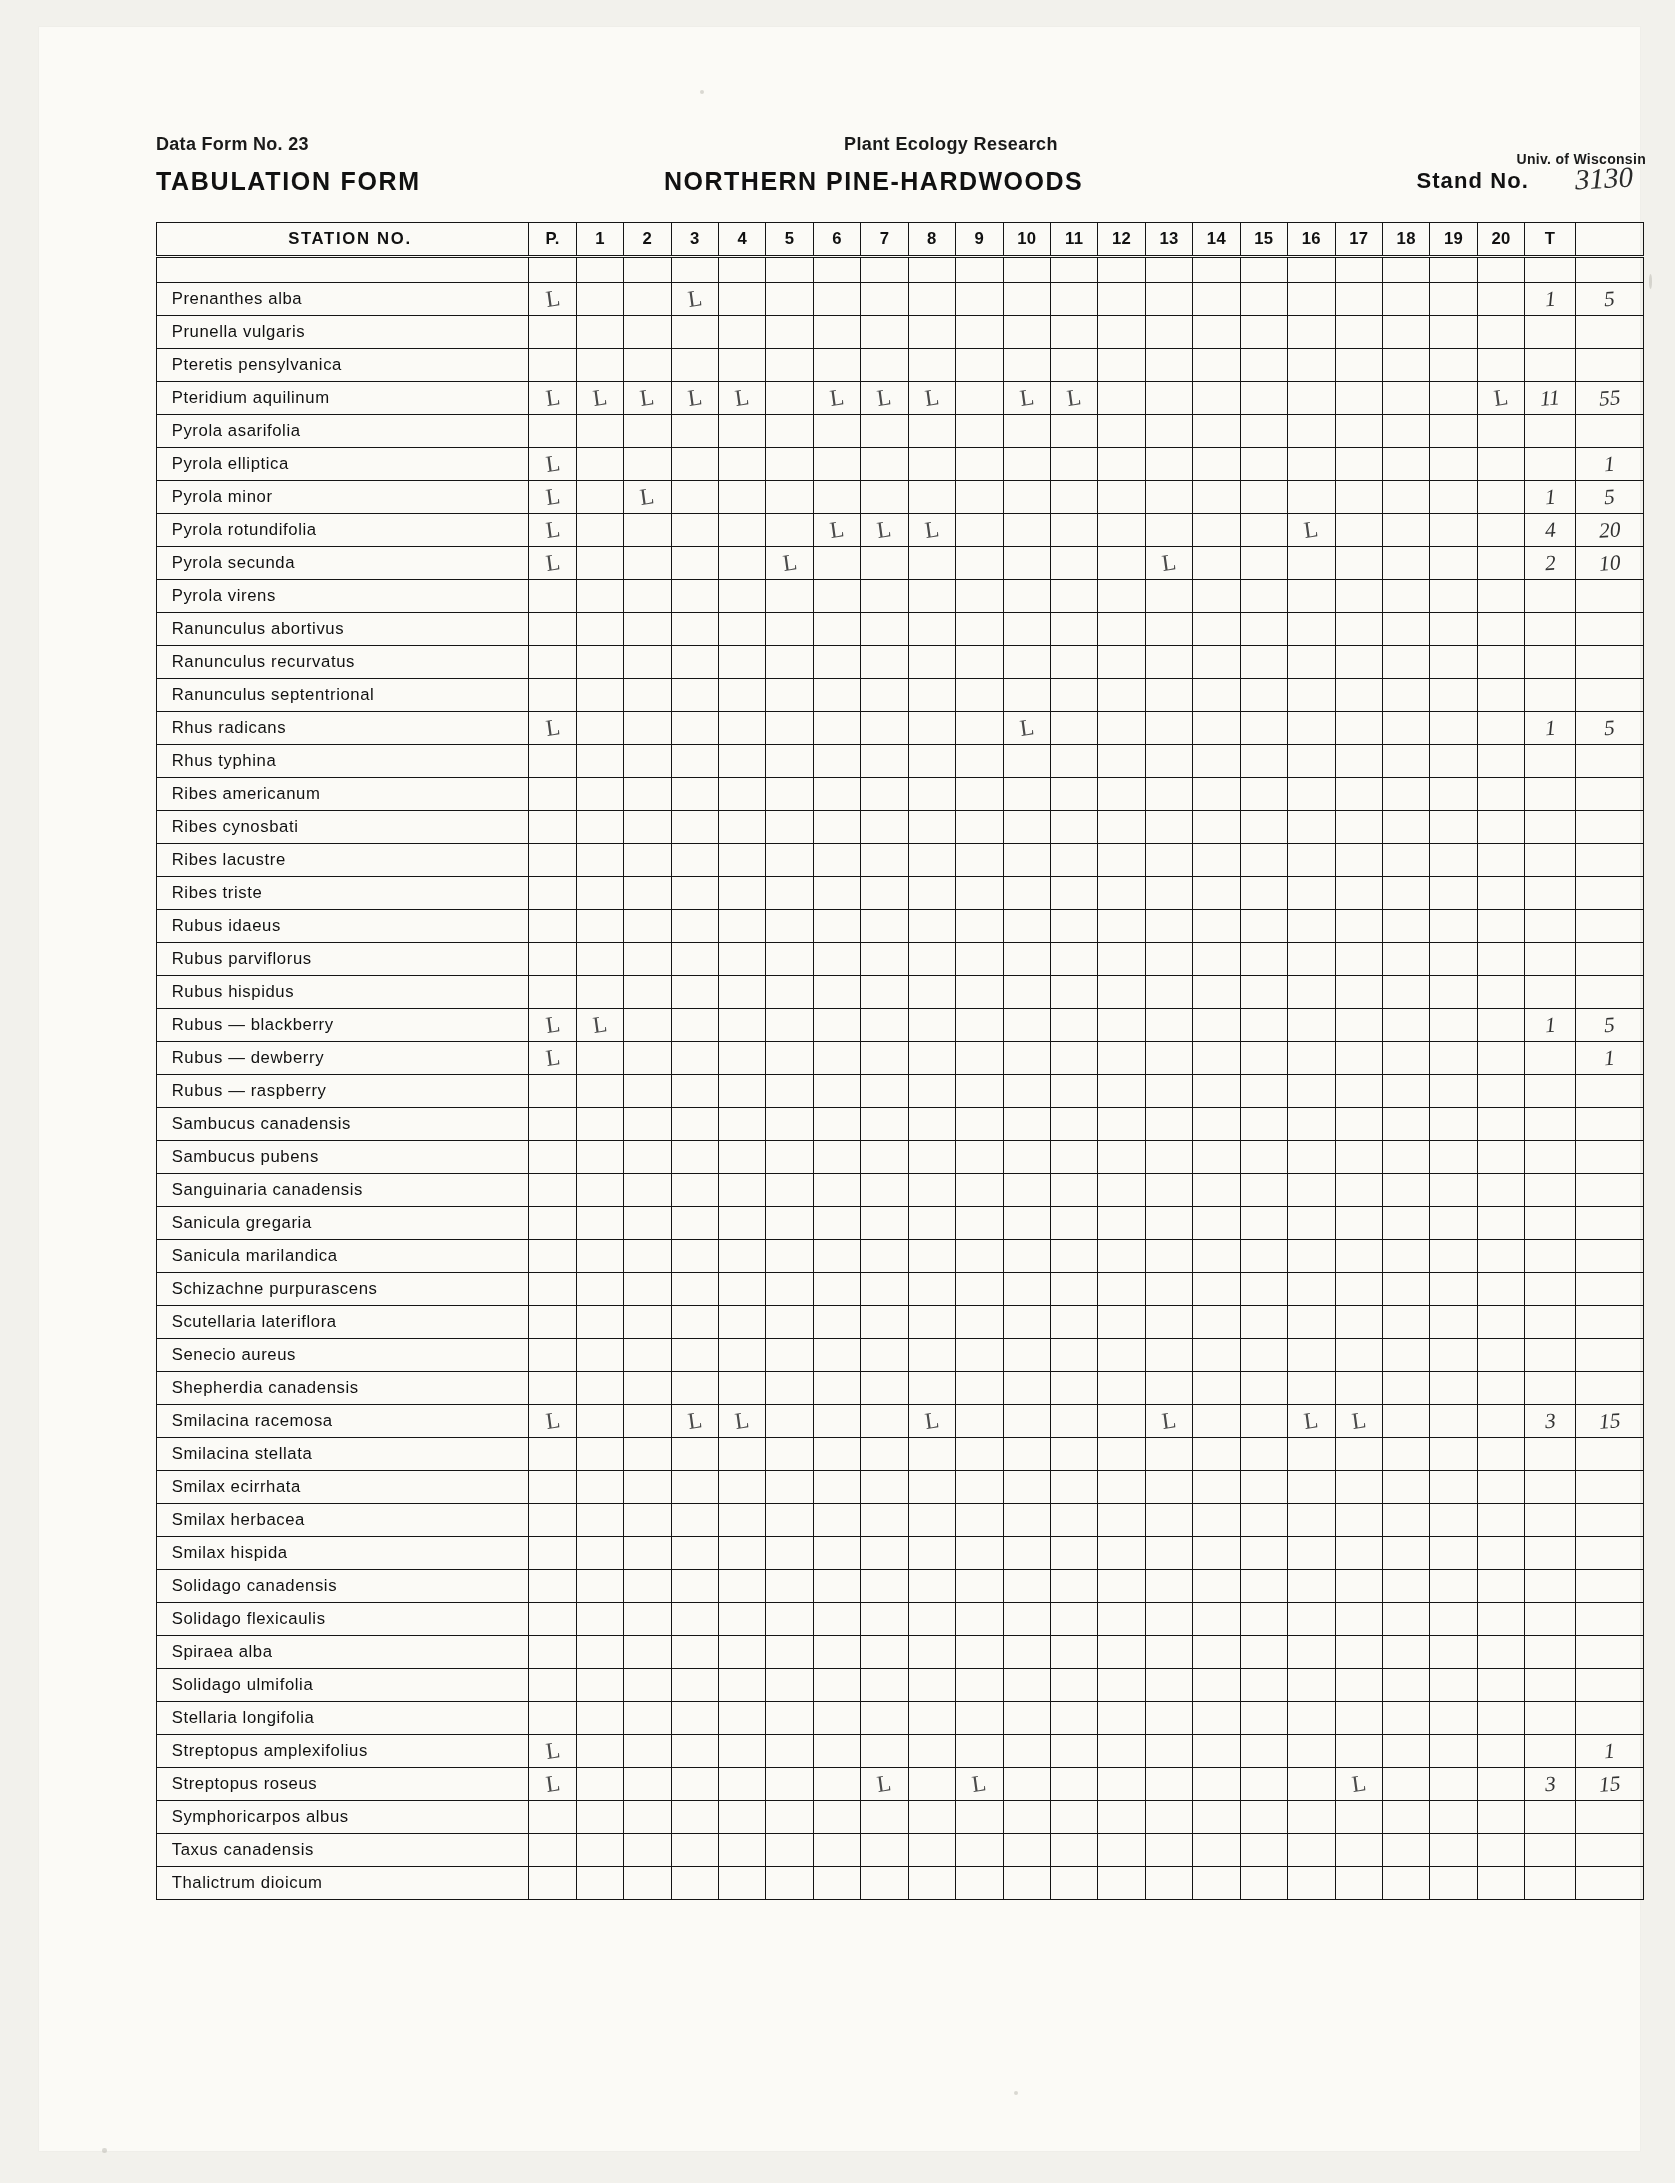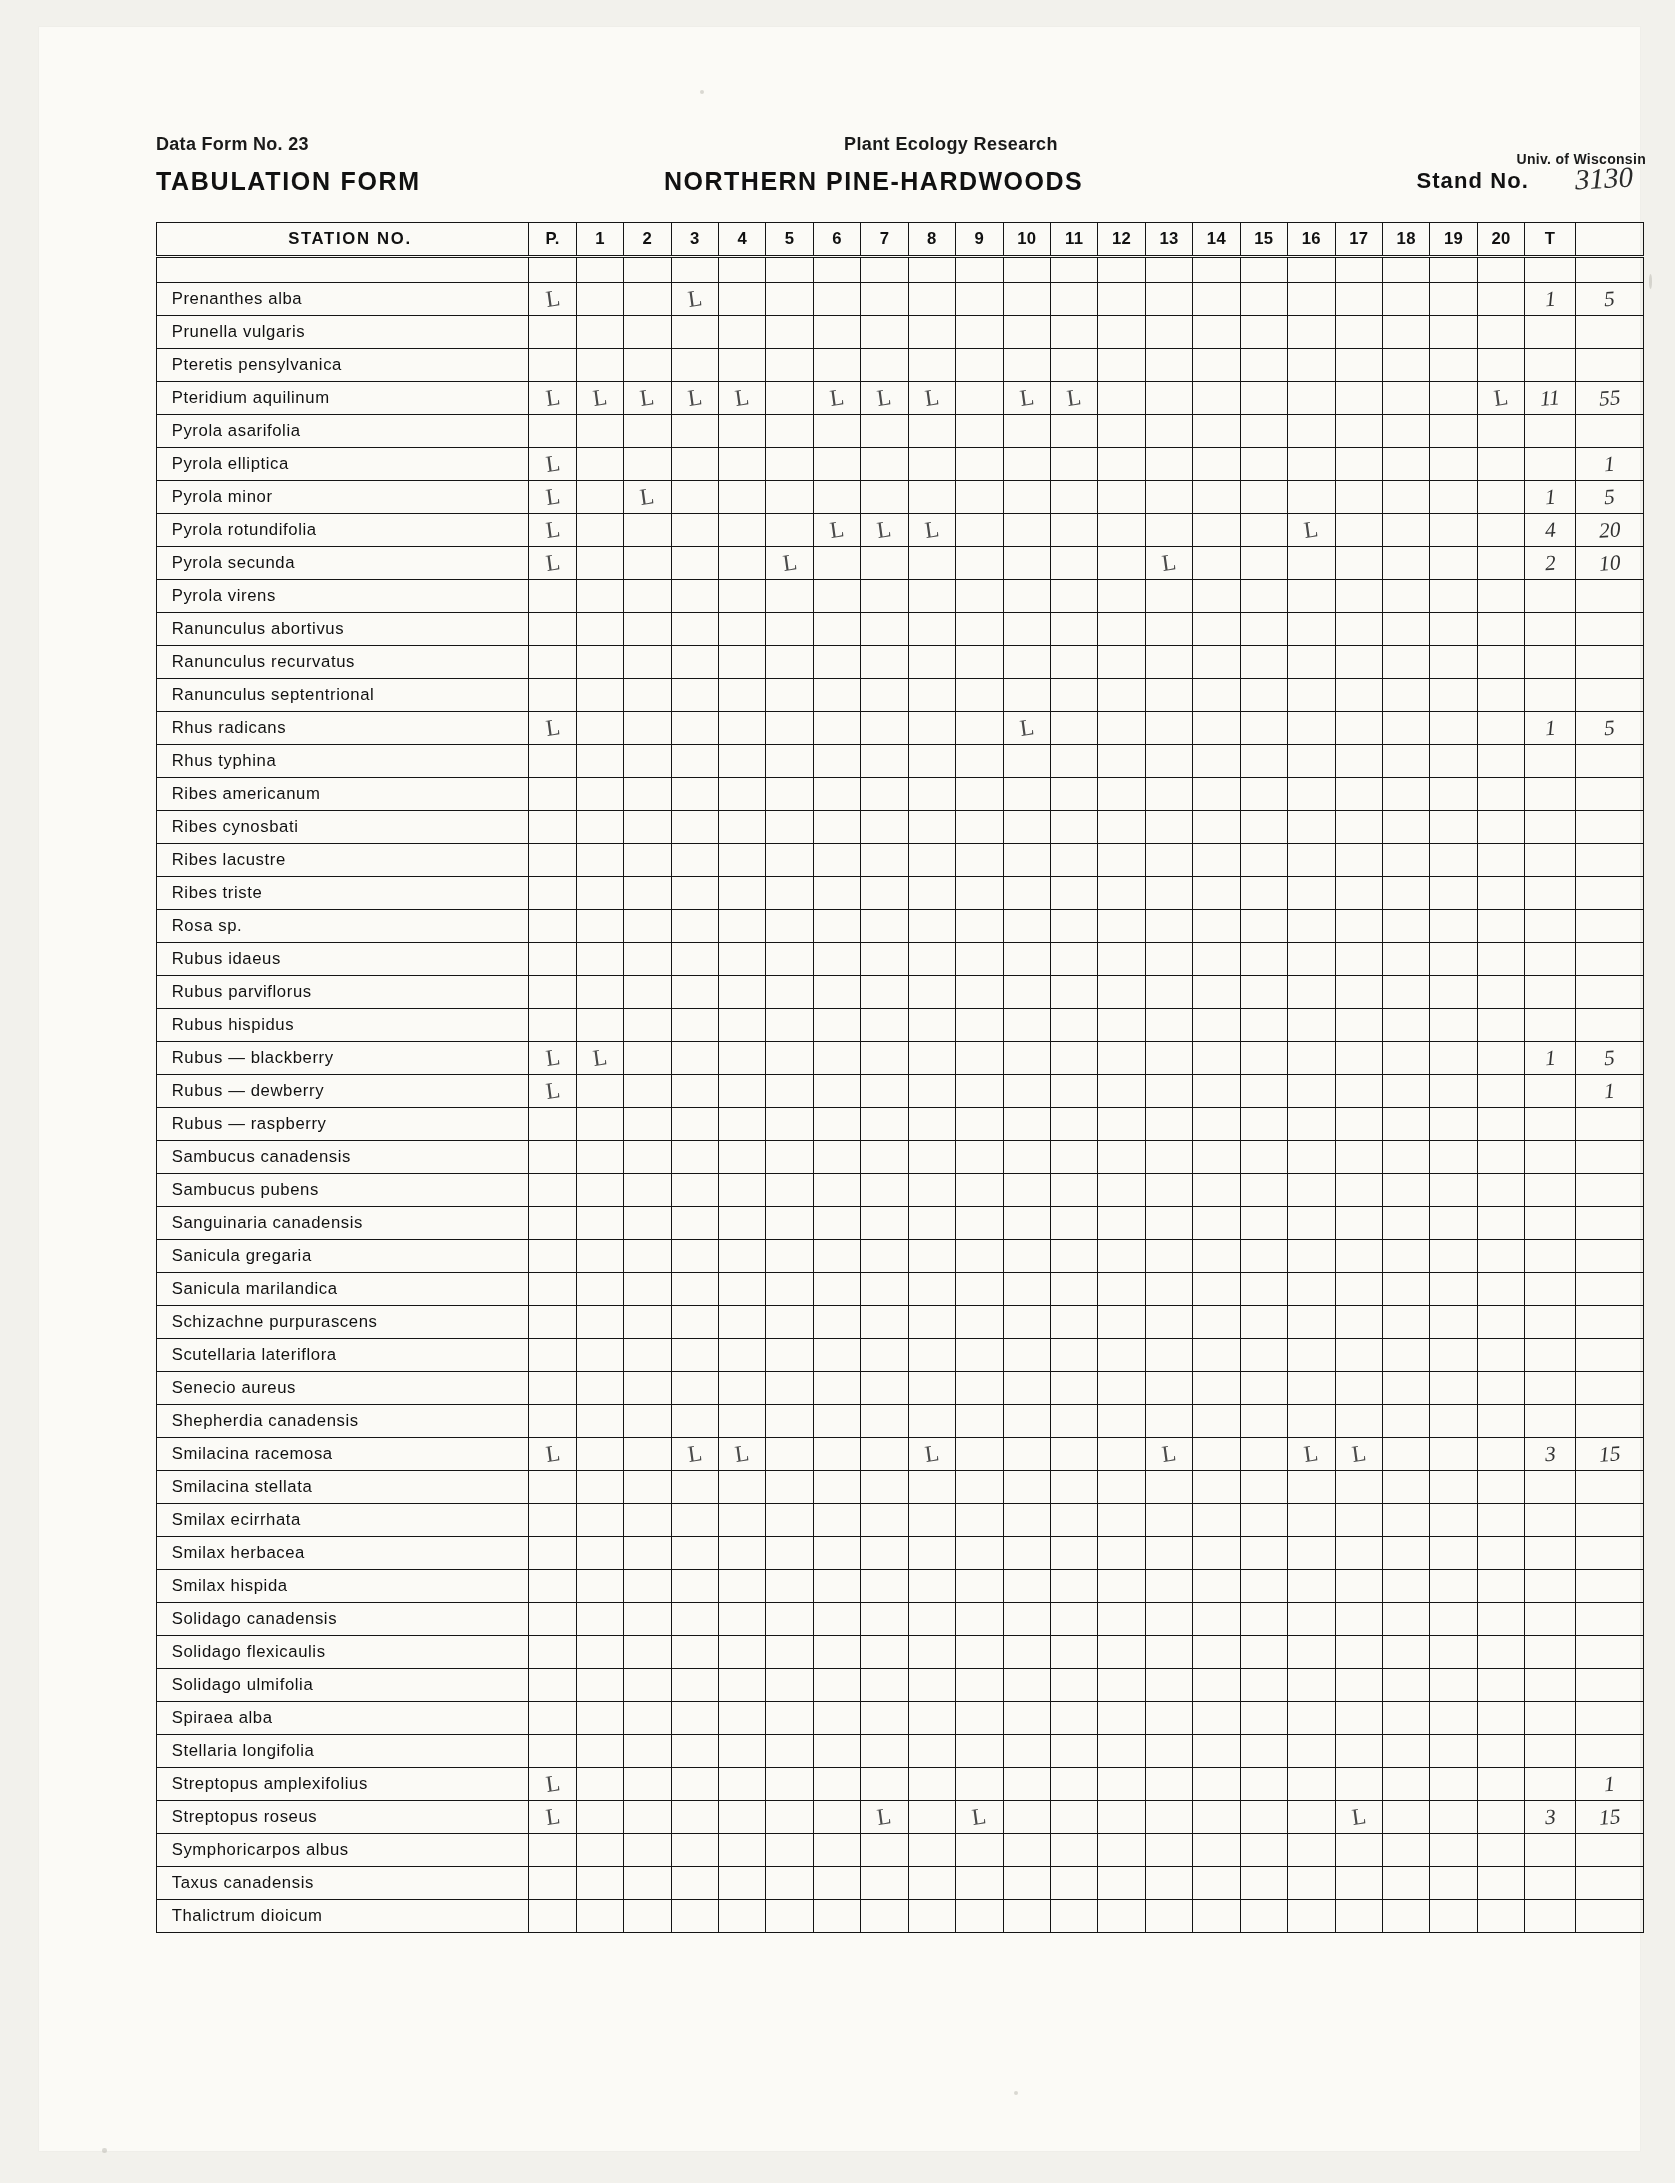--- a/index.html
+++ b/index.html
@@ -810,46 +810,20 @@
               <td class="cellmark col-n"></td>
               <td class="cellmark col-n"></td>
               <td class="cellmark col-n"></td>
               <td class="cellmark col-n"></td>
               <td class="cellmark col-n"></td>
               <td class="cellmark col-n"></td>
               <td class="cellmark col-t"></td>
               <td class="cellmark col-last"></td>
             </tr>
             <tr>
-              <td class="col-name">Rosa sp.</td>
-              <td class="cellmark col-p"></td>
-              <td class="cellmark col-n"></td>
-              <td class="cellmark col-n"></td>
-              <td class="cellmark col-n"></td>
-              <td class="cellmark col-n"></td>
-              <td class="cellmark col-n"></td>
-              <td class="cellmark col-n"></td>
-              <td class="cellmark col-n"></td>
-              <td class="cellmark col-n"></td>
-              <td class="cellmark col-n"></td>
-              <td class="cellmark col-n"></td>
-              <td class="cellmark col-n"></td>
-              <td class="cellmark col-n"></td>
-              <td class="cellmark col-n"></td>
-              <td class="cellmark col-n"></td>
-              <td class="cellmark col-n"></td>
-              <td class="cellmark col-n"></td>
-              <td class="cellmark col-n"></td>
-              <td class="cellmark col-n"></td>
-              <td class="cellmark col-n"></td>
-              <td class="cellmark col-n"></td>
-              <td class="cellmark col-t"></td>
-              <td class="cellmark col-last"></td>
-            </tr>
-            <tr>
               <td class="col-name">Rubus idaeus</td>
               <td class="cellmark col-p"></td>
               <td class="cellmark col-n"></td>
               <td class="cellmark col-n"></td>
               <td class="cellmark col-n"></td>
               <td class="cellmark col-n"></td>
               <td class="cellmark col-n"></td>
               <td class="cellmark col-n"></td>
               <td class="cellmark col-n"></td>
               <td class="cellmark col-n"></td>
@@ -1428,47 +1402,47 @@
               <td class="cellmark col-n"></td>
               <td class="cellmark col-n"></td>
               <td class="cellmark col-n"></td>
               <td class="cellmark col-n"></td>
               <td class="cellmark col-n"></td>
               <td class="cellmark col-n"></td>
               <td class="cellmark col-t"></td>
               <td class="cellmark col-last"></td>
             </tr>
             <tr>
+              <td class="col-name">Spiraea alba</td>
+              <td class="cellmark col-p"></td>
+              <td class="cellmark col-n"></td>
+              <td class="cellmark col-n"></td>
+              <td class="cellmark col-n"></td>
+              <td class="cellmark col-n"></td>
+              <td class="cellmark col-n"></td>
+              <td class="cellmark col-n"></td>
+              <td class="cellmark col-n"></td>
+              <td class="cellmark col-n"></td>
+              <td class="cellmark col-n"></td>
+              <td class="cellmark col-n"></td>
+              <td class="cellmark col-n"></td>
+              <td class="cellmark col-n"></td>
+              <td class="cellmark col-n"></td>
+              <td class="cellmark col-n"></td>
+              <td class="cellmark col-n"></td>
+              <td class="cellmark col-n"></td>
+              <td class="cellmark col-n"></td>
+              <td class="cellmark col-n"></td>
+              <td class="cellmark col-n"></td>
+              <td class="cellmark col-n"></td>
+              <td class="cellmark col-t"></td>
+              <td class="cellmark col-last"></td>
+            </tr>
+            <tr>
               <td class="col-name">Solidago ulmifolia</td>
-              <td class="cellmark col-p"></td>
-              <td class="cellmark col-n"></td>
-              <td class="cellmark col-n"></td>
-              <td class="cellmark col-n"></td>
-              <td class="cellmark col-n"></td>
-              <td class="cellmark col-n"></td>
-              <td class="cellmark col-n"></td>
-              <td class="cellmark col-n"></td>
-              <td class="cellmark col-n"></td>
-              <td class="cellmark col-n"></td>
-              <td class="cellmark col-n"></td>
-              <td class="cellmark col-n"></td>
-              <td class="cellmark col-n"></td>
-              <td class="cellmark col-n"></td>
-              <td class="cellmark col-n"></td>
-              <td class="cellmark col-n"></td>
-              <td class="cellmark col-n"></td>
-              <td class="cellmark col-n"></td>
-              <td class="cellmark col-n"></td>
-              <td class="cellmark col-n"></td>
-              <td class="cellmark col-n"></td>
-              <td class="cellmark col-t"></td>
-              <td class="cellmark col-last"></td>
-            </tr>
-            <tr>
-              <td class="col-name">Spiraea alba</td>
               <td class="cellmark col-p"></td>
               <td class="cellmark col-n"></td>
               <td class="cellmark col-n"></td>
               <td class="cellmark col-n"></td>
               <td class="cellmark col-n"></td>
               <td class="cellmark col-n"></td>
               <td class="cellmark col-n"></td>
               <td class="cellmark col-n"></td>
               <td class="cellmark col-n"></td>
               <td class="cellmark col-n"></td>

